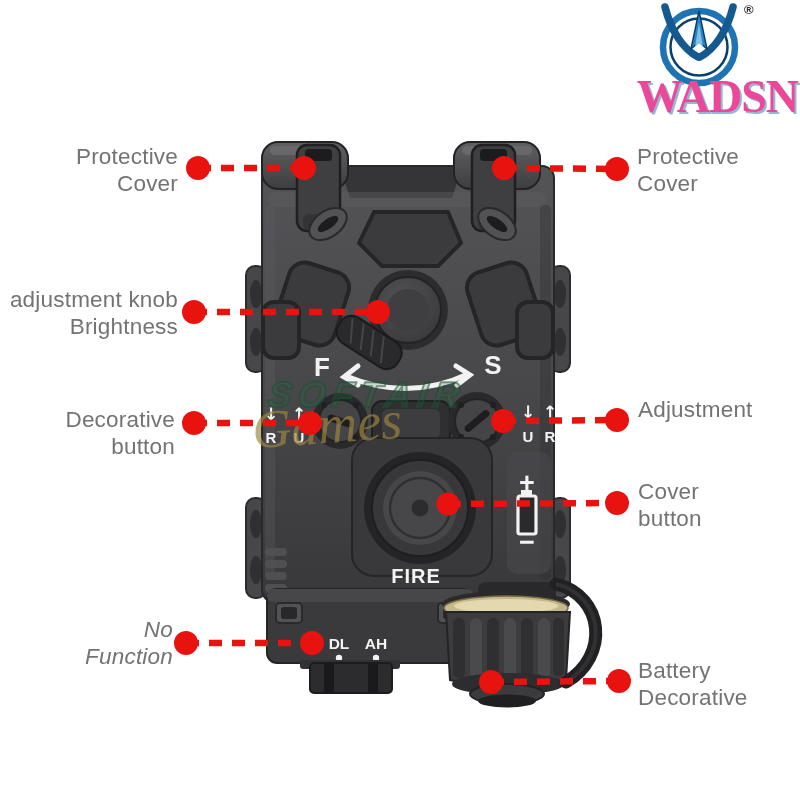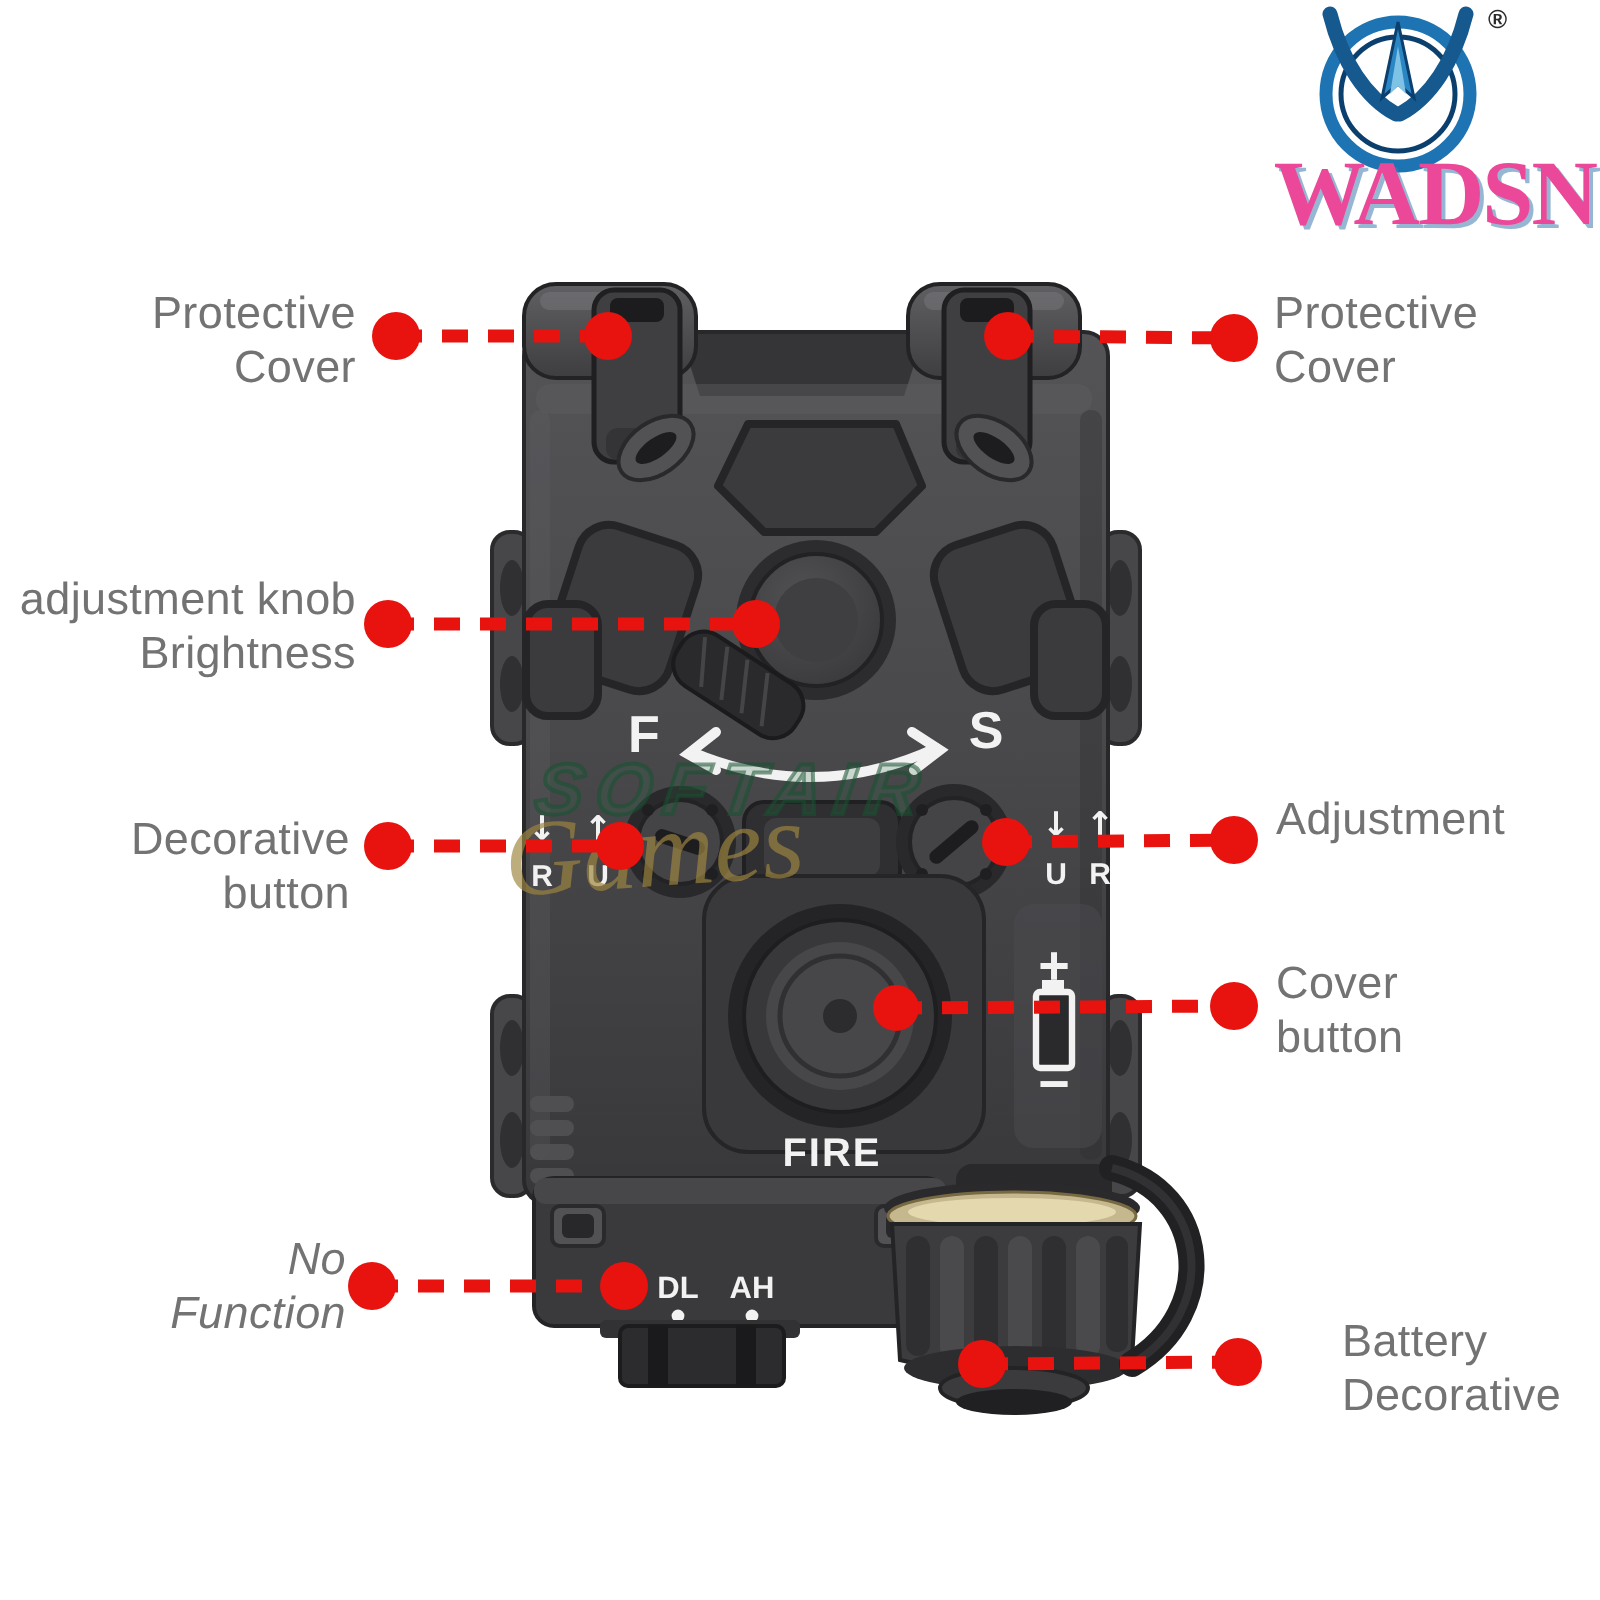--- a/index.html
+++ b/index.html
@@ -278,21 +278,21 @@
   <div>Adjustment</div>
 </div>
 <div class="callout z9" style="left:638px;top:478px;">
   <div>Cover</div>
   <div>button</div>
 </div>
 <div class="callout ra z9" style="right:627px;top:616px;font-style:italic;">
   <div>No</div>
   <div>Function</div>
 </div>
-<div class="callout z9" style="left:638px;top:657px;margin-left:33px;">
+<div class="callout z9" style="left:638px;top:657px;">
   <div>Battery</div>
   <div>Decorative</div>
 </div>
 
 <div class="logo z9">
   <svg class="logo-emblem" width="88" height="86" viewBox="0 0 88 86">
     <circle cx="43" cy="44" r="36" fill="none" stroke="#1e74b2" stroke-width="6.5"></circle>
     <circle cx="43" cy="44" r="28.5" fill="none" stroke="#0b3f6e" stroke-width="2.5"></circle>
     <path d="M 9 4 C 15 28 27 46 42 54" stroke="#15598f" stroke-width="7.5" fill="none" stroke-linecap="round"></path>
     <path d="M 77 4 C 71 28 59 46 44 54" stroke="#15598f" stroke-width="7.5" fill="none" stroke-linecap="round"></path>

